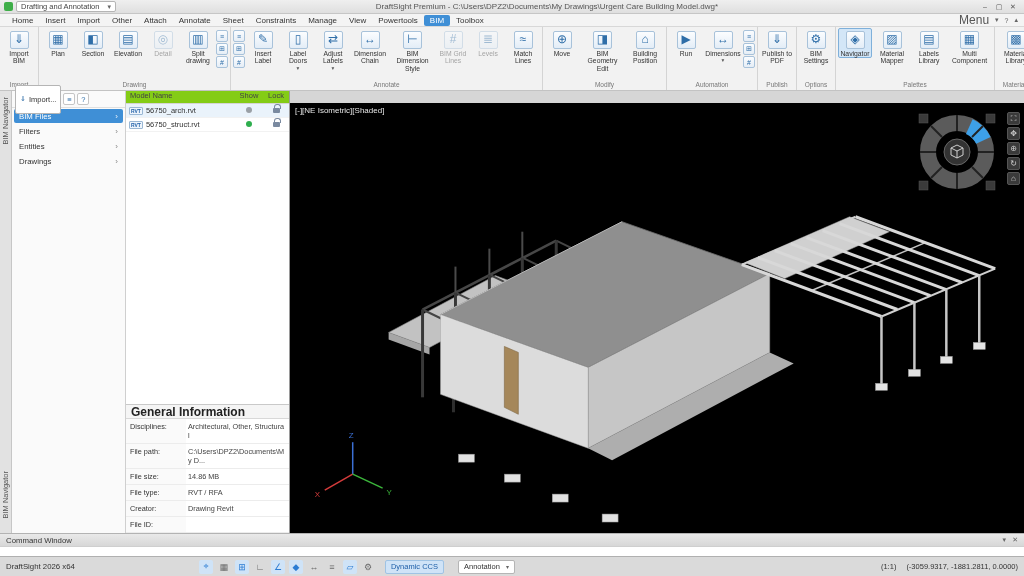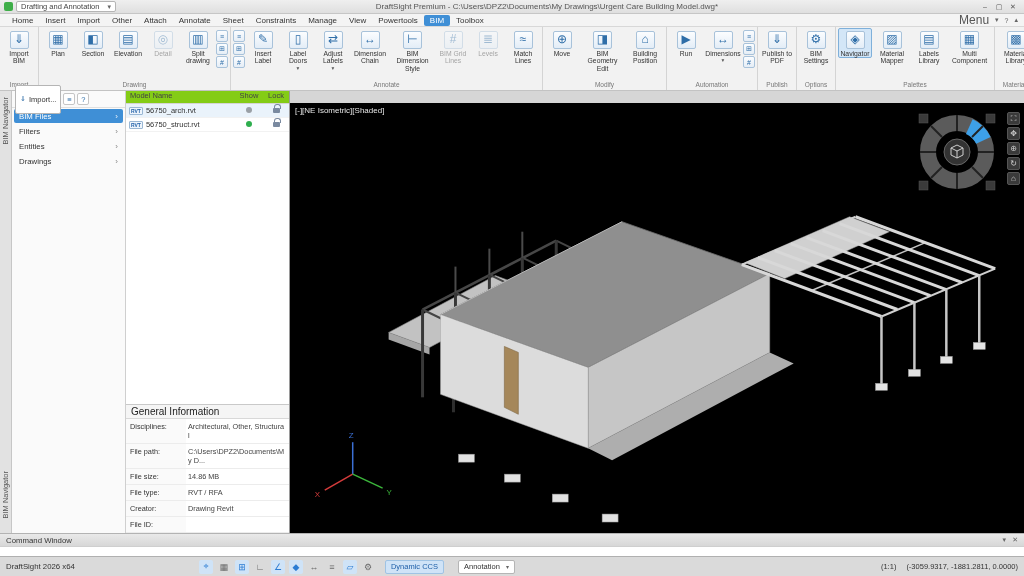--- a/index.html
+++ b/index.html
@@ -71,21 +71,21 @@
   .mrow.hl{background:#eaf3fb}
   .mrow .c-name{flex:1;display:flex;align-items:center;gap:3px;padding-left:3px}
   .rvtbadge{font-size:5px;font-weight:bold;color:#1f5fa8;border:1px solid #9ab7d4;border-radius:1px;padding:0 1px;background:#eef5fc}
   .dot{width:6px;height:6px;border-radius:50%;display:inline-block}
   .lock{width:7px;height:5px;background:#7a8aa0;border-radius:1px;position:relative;display:inline-block}
   .lock::before{content:"";position:absolute;top:-4px;left:1px;width:5px;height:4px;border:1px solid #7a8aa0;border-bottom:none;border-radius:3px 3px 0 0}
   #mlspacer{flex:1;background:#fff}
 
   
   #geninfo{border-top:1px solid #c9c9c9}
-  #gihead{height:14px;display:flex;align-items:center;padding:0 5px;font-size:10px;font-weight:normal;color:#222;
+  #gihead{height:14px;display:flex;align-items:center;padding:0 5px;font-size:12px;font-weight:bold;color:#222;
           background:#f5f5f5;border-bottom:1px solid #d8d8d8}
   .girow{display:flex;border-bottom:1px solid #ececec;font-size:7.3px}
   .gilabel{width:60px;padding:3px 4px;color:#333;background:#fafafa}
   .gival{flex:1;padding:3px 4px 3px 2px;color:#444;word-break:break-all}
 
   
   #viewportcol{position:absolute;left:290px;top:12px;width:734px;height:442px;display:flex;flex-direction:column}
   #canvas{position:relative;flex:1;background:#000;overflow:hidden}
   #vplabel{position:absolute;left:5px;top:3px;font-size:8px;color:#e6e6e6;z-index:5}
   #scene{position:absolute;left:0;top:0;width:100%;height:100%}

